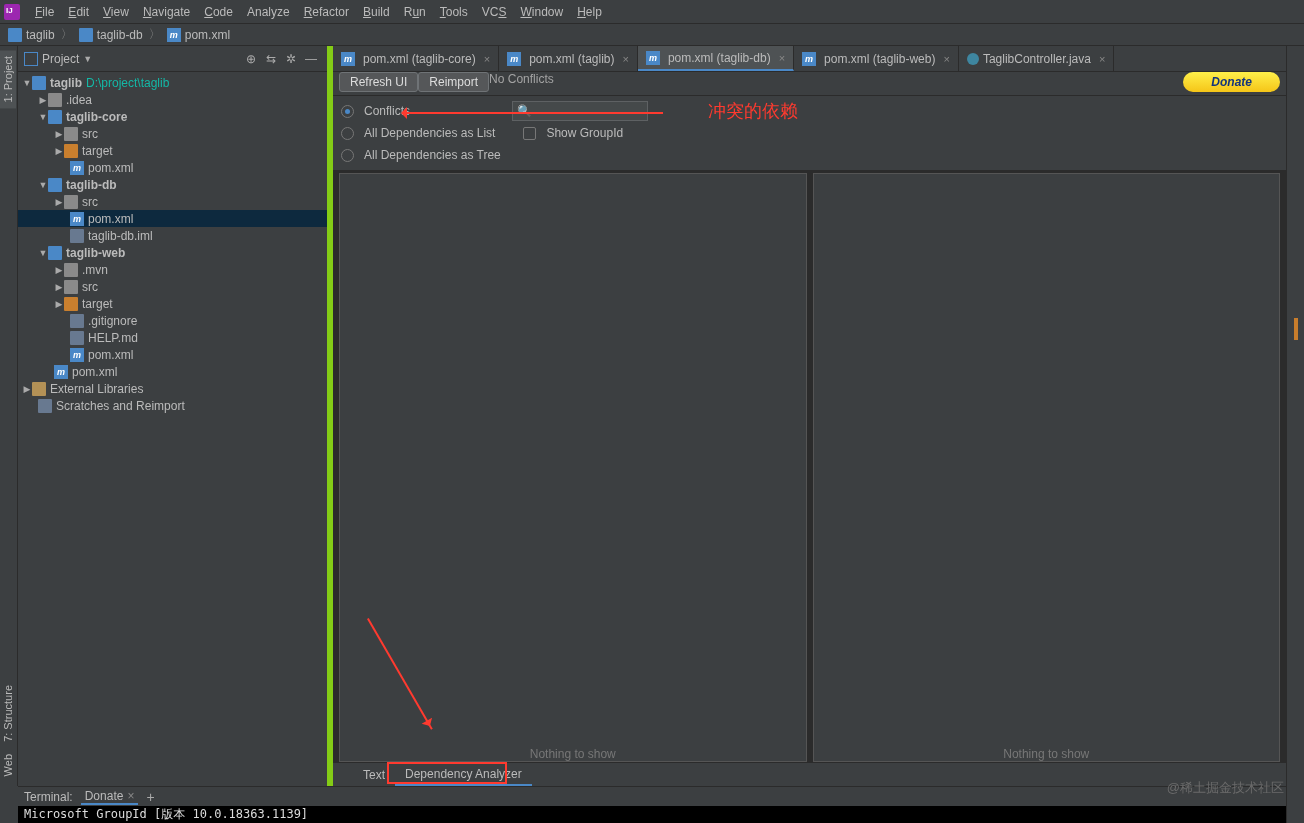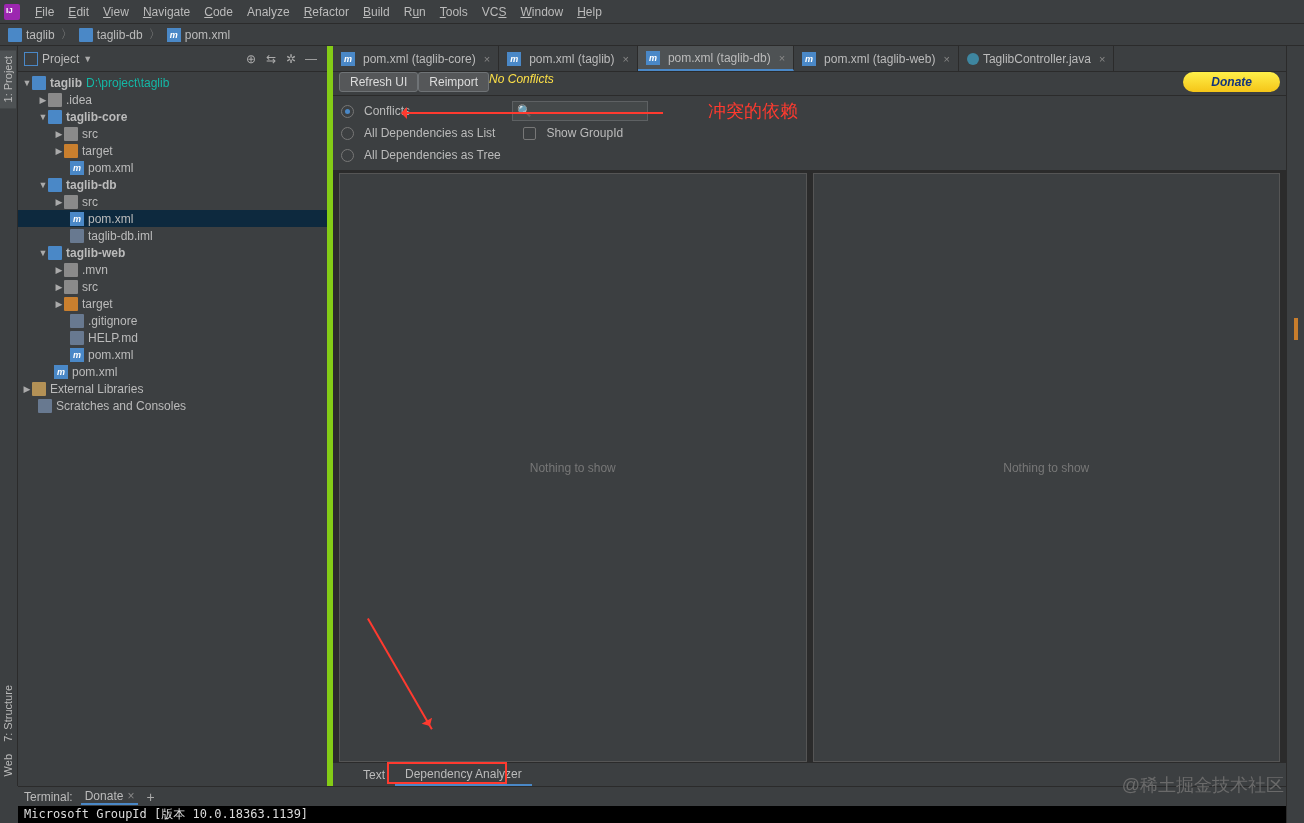--- a/index.html
+++ b/index.html
@@ -48,21 +48,21 @@
 .editor-area { position: absolute; left: 333px; top: 46px; right: 18px; bottom: 37px; background: #2b2b2b; display: flex; flex-direction: column; }
 .editor-tabs { height: 26px; display: flex; align-items: stretch; background: #3c3f41; border-bottom: 1px solid #2b2b2b; }
 .editor-tab { display: flex; align-items: center; padding: 0 8px; color: #bbbbbb; border-right: 1px solid #2b2b2b; cursor: pointer; gap: 4px; }
 .editor-tab.active { background: #4e5254; border-bottom: 2px solid #4a88c7; }
 .editor-tab .close { color: #888; padding-left: 4px; font-size: 11px; }
 .editor-tab .jico { width: 12px; height: 12px; border-radius: 50%; background: #3e86a0; display: inline-block; }
 
 
 .dep-toolbar { height: 24px; background: #3c3f41; display: flex; align-items: flex-start; padding-left: 6px; gap: 0; border-bottom: 1px solid #2b2b2b; position: relative; }
 .dep-btn { background: #555759; border: 1px solid #6f7376; padding: 2px 10px; border-radius: 3px; cursor: pointer; color: #ddd; }
-.dep-label { color: #fde047; font-style: italic; }
+.dep-label { color: #a3a3a3; }
 .donate { position: absolute; right: 6px; top: 0px; background: linear-gradient(#fff04a,#f5c518); color: #13347c; font-weight: bold; padding: 3px 28px; border-radius: 12px; cursor: pointer; font-style: italic; }
 
 
 .dep-options { padding: 4px 8px; background: #3c3f41; border-bottom: 1px solid #2b2b2b; }
 .dep-options .row { display: flex; align-items: center; height: 22px; gap: 10px; }
 .radio, .check { width: 13px; height: 13px; border: 1px solid #777; border-radius: 50%; display: inline-flex; align-items: center; justify-content: center; cursor: pointer; }
 .check { border-radius: 2px; }
 .radio.on::after { content: ""; width: 5px; height: 5px; background: #4a88c7; border-radius: 50%; }
 .search-box { width: 136px; height: 20px; background: #45494a; border: 1px solid #5e6163; display: flex; align-items: center; padding: 0 4px; gap: 4px; }
 .search-box input { flex: 1; background: transparent; border: none; outline: none; color: #bbb; font-size: 11px; }
@@ -70,34 +70,34 @@
 
 .anno-text { color: #ff3a2f; font-size: 18px; font-weight: 500; }
 .red-arrow-h { position: absolute; height: 2px; background: #ff3a2f; }
 .red-arrow-h::before { content: ""; position: absolute; left: -8px; top: -5px; border: 6px solid transparent; border-right-color: #ff3a2f; }
 .red-box { position: absolute; border: 2px solid #ff3a2f; pointer-events: none; }
 .red-arrow-diag { position: absolute; width: 2px; background: #ff3a2f; transform-origin: top left; }
 .red-arrow-diag::after { content: ""; position: absolute; bottom: -2px; left: -5px; border: 6px solid transparent; border-top-color: #ff3a2f; }
 
 
 .dep-panes { flex: 1; display: flex; gap: 6px; padding: 0 6px; margin-top: 2px; }
-.dep-pane { flex: 1; border: 1px solid #555; background: #3c3f41; display: flex; align-items: center; justify-content: center; color: #777; }
+.dep-pane { flex: 1; border: 1px solid #555; background: #3c3f41; display: flex; align-items: flex-end; justify-content: center; color: #777; }
 
 
 .editor-bottom-tabs { height: 24px; display: flex; align-items: center; padding-left: 20px; background: #3c3f41; border-top: 1px solid #2b2b2b; }
 .editor-bottom-tabs .btab { padding: 3px 10px; cursor: pointer; color: #bbb; }
 
 
 .terminal-bar { position: absolute; left: 18px; right: 18px; bottom: 17px; height: 20px; background: #3c3f41; border-top: 1px solid #2b2b2b; display: flex; align-items: center; padding-left: 6px; gap: 8px; }
 .terminal-bar .ttab { border-bottom: 2px solid #4a88c7; padding: 0 4px; display: flex; gap: 4px; }
 .terminal-bar .plus { color: #aaa; font-size: 14px; cursor: pointer; }
 
 
 .terminal-body { position: absolute; left: 18px; right: 18px; bottom: 0; height: 17px; background: #000; color: #ddd; font-family: Consolas, monospace; font-size: 12px; padding-left: 6px; display: flex; align-items: center; overflow: hidden; }
-.watermark { position: absolute; right: 20px; bottom: 26px; color: #6a6a6a; font-size: 18px; }
+.watermark { position: absolute; right: 20px; bottom: 26px; color: #6a6a6a; font-size: 13px; }
 
 .right-gutter { position: absolute; right: 0; top: 46px; width: 18px; bottom: 0; background: #3c3f41; border-left: 1px solid #2b2b2b; }
 .scroll-hint { position: absolute; right: 6px; top: 318px; width: 4px; height: 22px; background: #c87d2c; }
 </style>
 </head>
 <body>
 
 <div class="menubar">
   <div class="app-icon"></div>
   <div class="menu-item"><u>F</u>ile</div>
@@ -238,21 +238,21 @@
         <span class="ico ico-m">m</span>
         <span>pom.xml</span>
       </div>
     <div class="node" style="padding-left:4px">
         <span class="caret">▶</span>
         <span class="ico ico-lib"></span>
         <span>External Libraries</span>
       </div>
     <div class="node" style="padding-left:20px">
         <span class="ico ico-file"></span>
-        <span>Scratches and Consoles</span>
+        <span>Scratches and Reimport</span>
       </div>
   </div>
 </div>
 
 <div class="editor-area">
   <div class="editor-tabs">
     <div class="editor-tab">
         <span class="ico ico-m">m</span>
         <span>pom.xml (taglib-core)</span>
         <span class="close">×</span>

